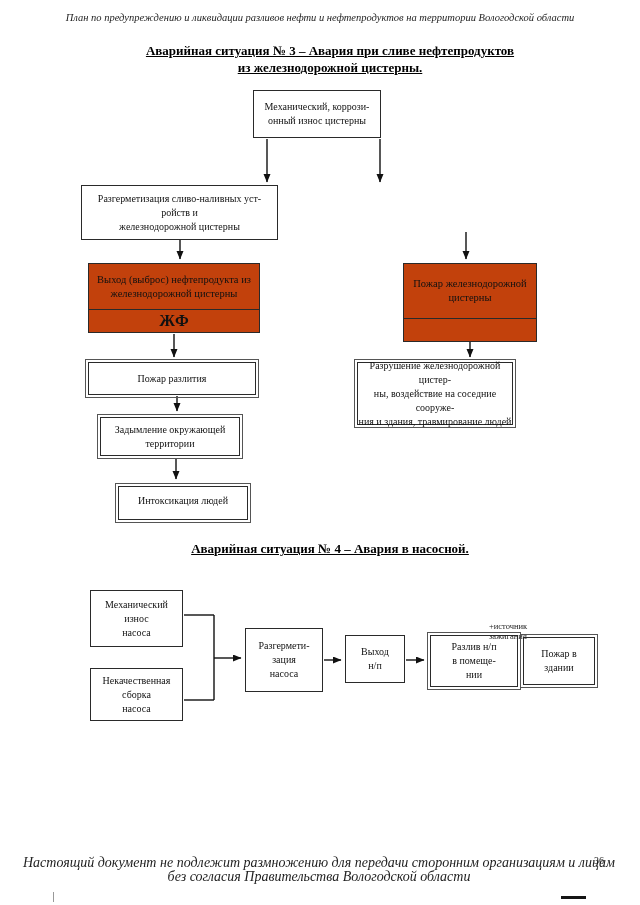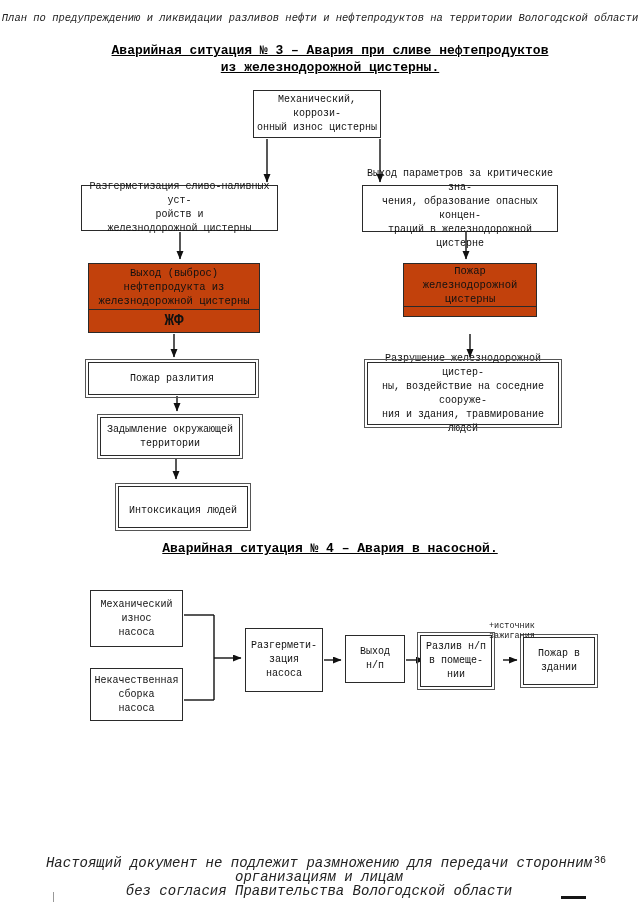--- a/index.html
+++ b/index.html
@@ -1,20 +1,20 @@
 <!DOCTYPE html>
 <html><head>
 <meta charset="utf-8">
 <style>
   html,body{margin:0;padding:0;background:#e8e8e8;}
   .page{
     position:relative;
     width:640px;height:905px;
     background:#ffffff;
-    font-family:Liberation Mono, monospace;
+    font-family:Liberation Serif, serif;
     color:#111;
     overflow:hidden;
     margin:0 auto;
   }
   .header{
     position:absolute;left:0;top:12px;width:640px;
     text-align:center;font-size:10.5px;font-style:italic;color:#222;
   }
   .title{
     position:absolute;left:20px;width:620px;
@@ -39,34 +39,34 @@
     flex:1;display:flex;align-items:center;justify-content:center;
     text-align:center;font-size:10.5px;line-height:14px;
     white-space:pre-line;border-bottom:1.5px solid #2a2a2a;
   }
   .splitbox .sub{
     height:22px;display:flex;align-items:center;justify-content:center;
     font-weight:bold;font-size:16px;
   }
   
   .d1b1{left:253px;top:90px;width:128px;height:48px;}
-  .d1b2{left:81px;top:185px;width:197px;height:46px;}
+  .d1b2{left:81px;top:185px;width:197px;height:55px;}
   .d1b3{left:362px;top:185px;width:196px;height:47px;}
   .d1b4{left:88px;top:263px;width:172px;height:70px;}
-  .d1b5{left:403px;top:263px;width:134px;height:54px;}
+  .d1b5{left:403px;top:263px;width:134px;height:79px;}
   .d1b6{left:88px;top:362px;width:168px;height:33px;}
-  .d1b7{left:367px;top:362px;width:192px;height:63px;}
+  .d1b7{left:357px;top:362px;width:156px;height:63px;}
   .d1b8{left:100px;top:417px;width:140px;height:39px;}
-  .d1b9{left:118px;top:486px;width:130px;height:42px;align-items:flex-start;padding-top:17px;}
+  .d1b9{left:118px;top:486px;width:130px;height:34px;align-items:flex-start;padding-top:7px;}
   
   .d2a{left:90px;top:590px;width:93px;height:57px;}
   .d2b{left:90px;top:668px;width:93px;height:53px;}
   .d2c{left:245px;top:628px;width:78px;height:64px;}
   .d2d{left:345px;top:635px;width:60px;height:48px;}
-  .d2e{left:420px;top:635px;width:72px;height:52px;}
+  .d2e{left:430px;top:635px;width:88px;height:52px;}
   .d2f{left:523px;top:637px;width:72px;height:48px;}
   .ignition{
     position:absolute;left:489px;top:601px;width:60px;
     font-size:8.5px;line-height:10px;white-space:pre-line;color:#222;margin-top:20px;
   }
   .connectors{position:absolute;left:0;top:0;pointer-events:none;}
   .footer{
     position:absolute;left:0;top:856px;width:620px;
     text-align:center;font-size:14px;line-height:14px;
     font-style:italic;white-space:pre-line;color:#222;padding-left:9px;
@@ -112,23 +112,20 @@
       <line x1="406" y1="660" x2="424" y2="660" marker-end="url(#ah)"></line>
       <line x1="503" y1="660" x2="517" y2="660" marker-end="url(#ah)"></line>
     </g>
   </svg>
 
   <div class="box d1b1">Механический, коррози-
 онный износ цистерны</div>
   <div class="box d1b2">Разгерметизация сливо-наливных уст-
 ройств и
 железнодорожной цистерны</div>
-  <div class="box d1b3">Выход параметров за критические зна-
-чения, образование опасных концен-
-траций в железнодорожной цистерне</div>
 
   <div class="splitbox d1b4">
     <div class="main">Выход (выброс) нефтепродукта из
 железнодорожной цистерны</div>
     <div class="sub">ЖФ</div>
   </div>
 
   <div class="splitbox d1b5">
     <div class="main">Пожар железнодорожной
 цистерны</div>

